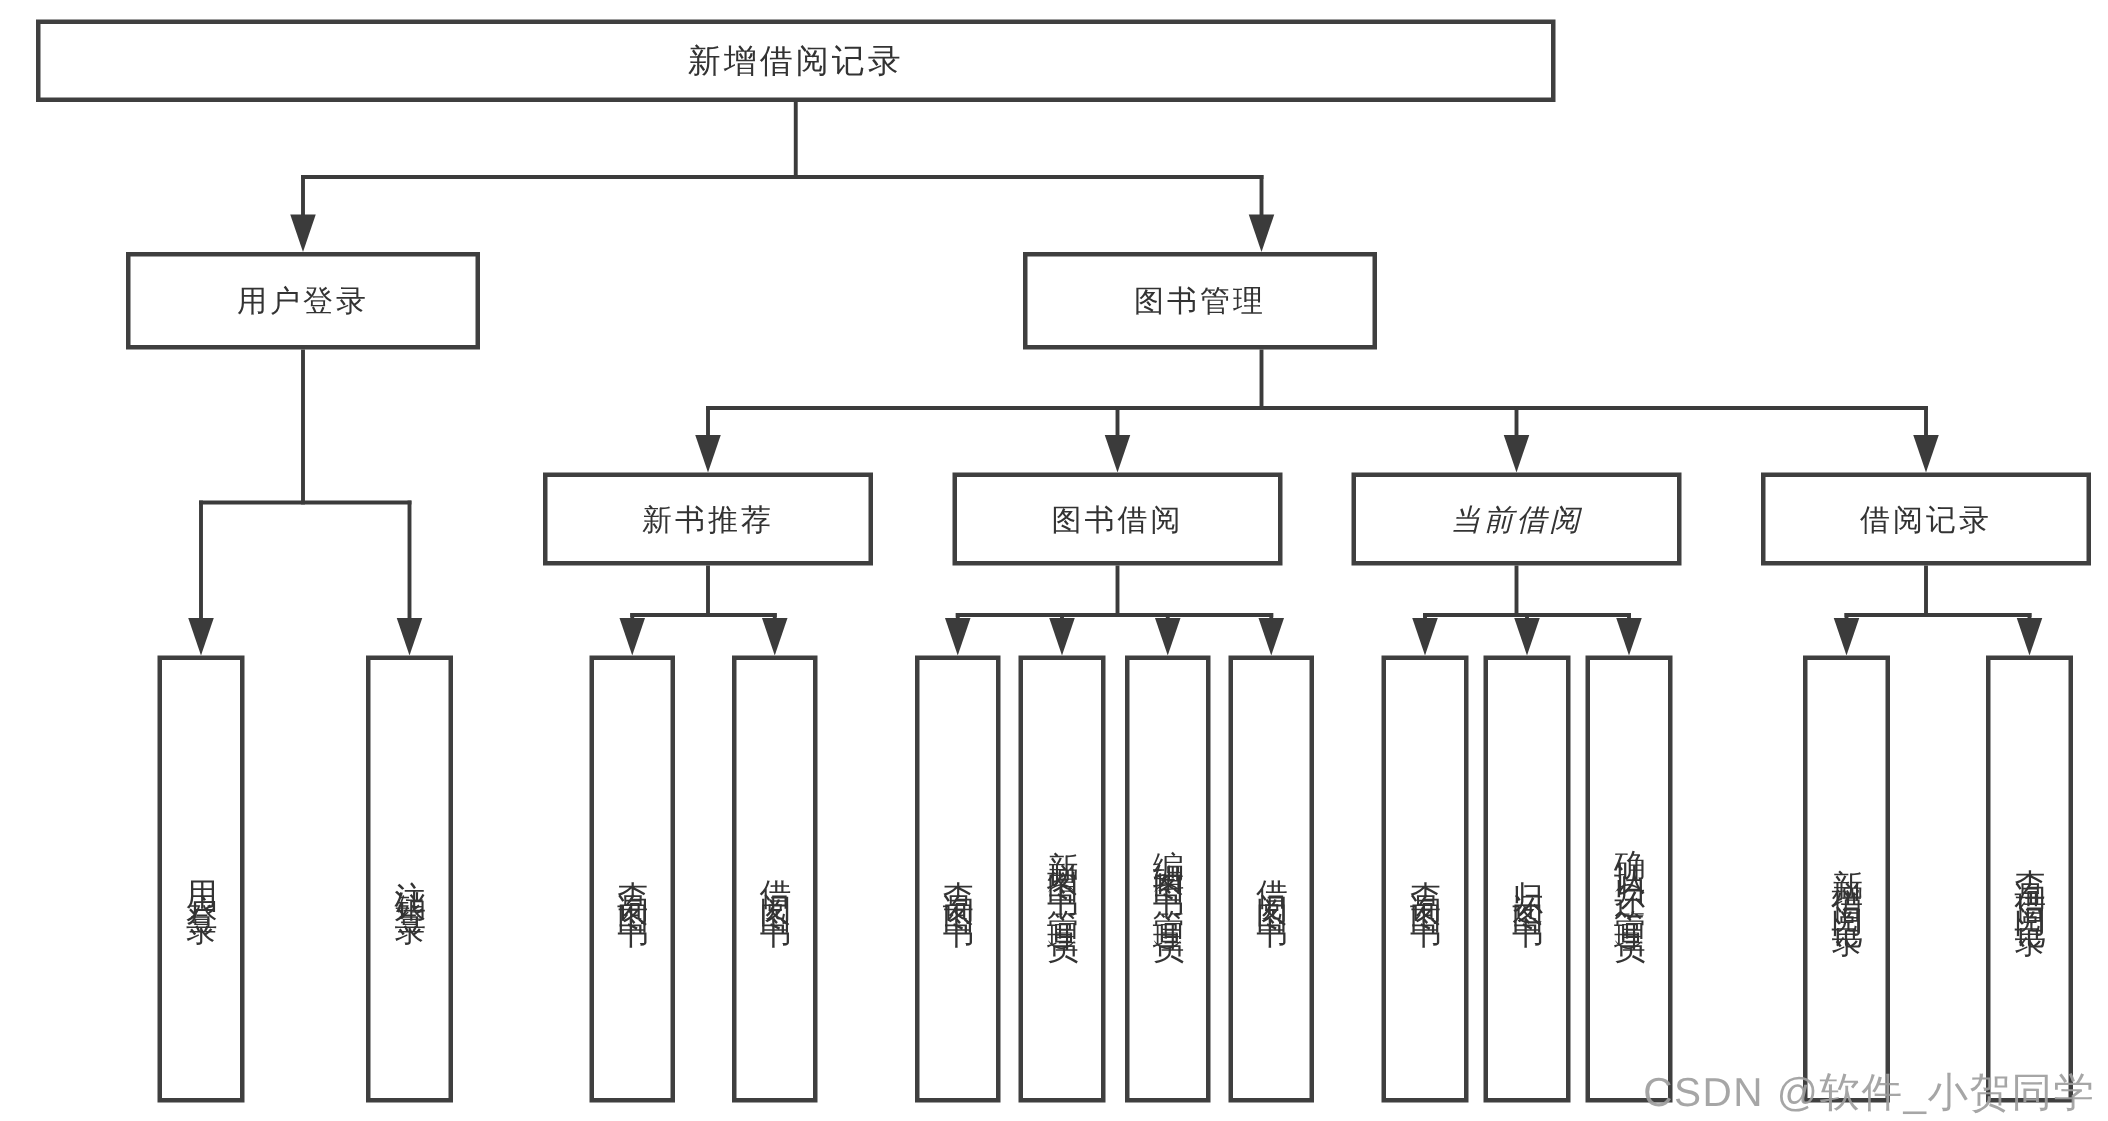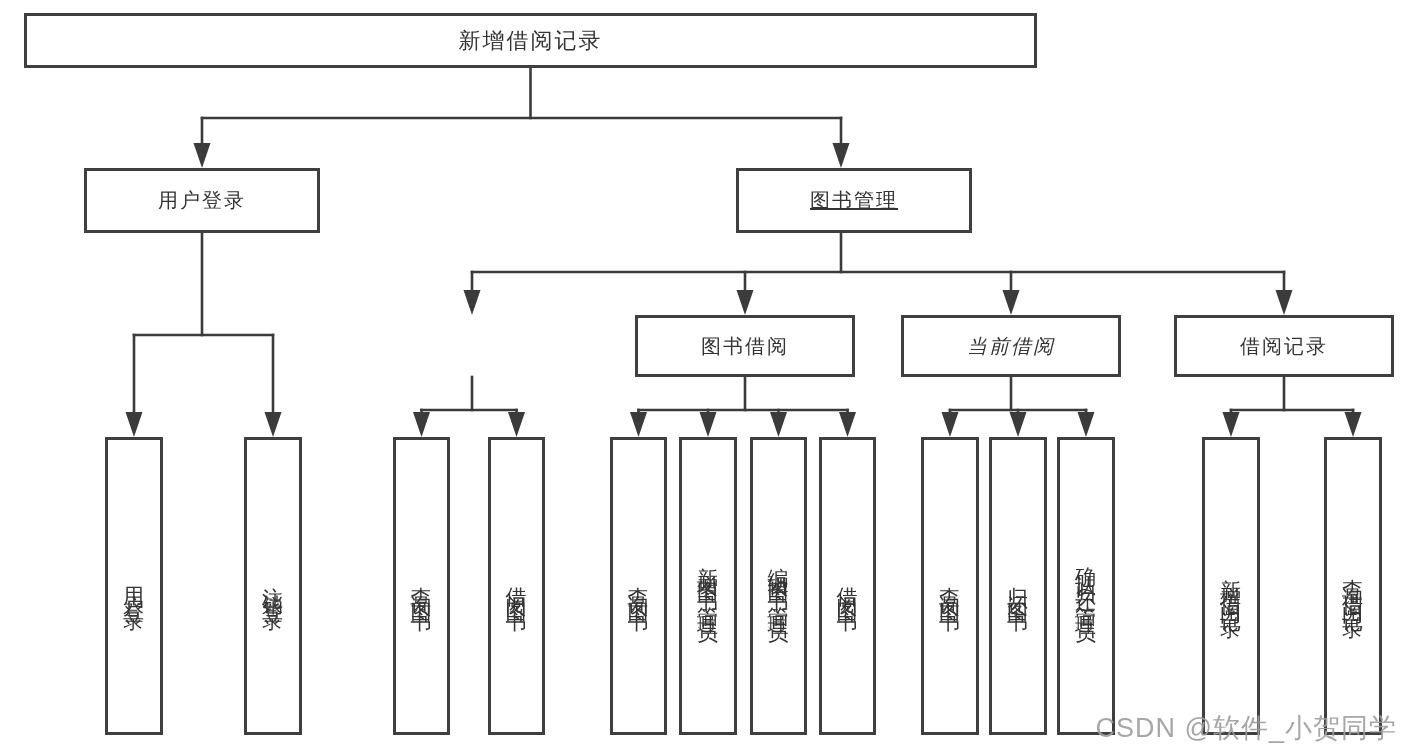--- a/index.html
+++ b/index.html
@@ -106,22 +106,25 @@
       <path d="M1353 410 V417" fill="none" stroke="#3b3b3b" stroke-width="2.6" stroke-linecap="square"></path>
       <polygon points="1344.5,412 1361.5,412 1353,437" fill="#3b3b3b"></polygon>
     </svg>
   <div class="watermark">CSDN @软件_小贺同学</div>
 <div class="node root" style="left: 24px; top: 13px; width: 1013px; height: 55px;">
       <span class="label">新增借阅记录</span>
     </div>
     <div class="node branch" style="left: 84px; top: 168px; width: 236px; height: 65px;">
       <span class="label">用户登录</span>
     </div>
-    <div class="node branch" style="left: 736px; top: 168px; width: 236px; height: 65px; text-decoration: underline;">
+    <div class="node branch" style="left: 682px; top: 168px; width: 236px; height: 65px;">
       <span class="label">图书管理</span>
+    </div>
+    <div class="node branch" style="left: 362px; top: 315px; width: 220px; height: 62px;">
+      <span class="label">新书推荐</span>
     </div>
     <div class="node branch" style="left: 635px; top: 315px; width: 220px; height: 62px; font-family: Liberation Serif, serif;">
       <span class="label">图书借阅</span>
     </div>
     <div class="node branch" style="left: 901px; top: 315px; width: 220px; height: 62px; font-style: italic;">
       <span class="label">当前借阅</span>
     </div>
     <div class="node branch" style="left: 1174px; top: 315px; width: 220px; height: 62px;">
       <span class="label">借阅记录</span>
     </div>

